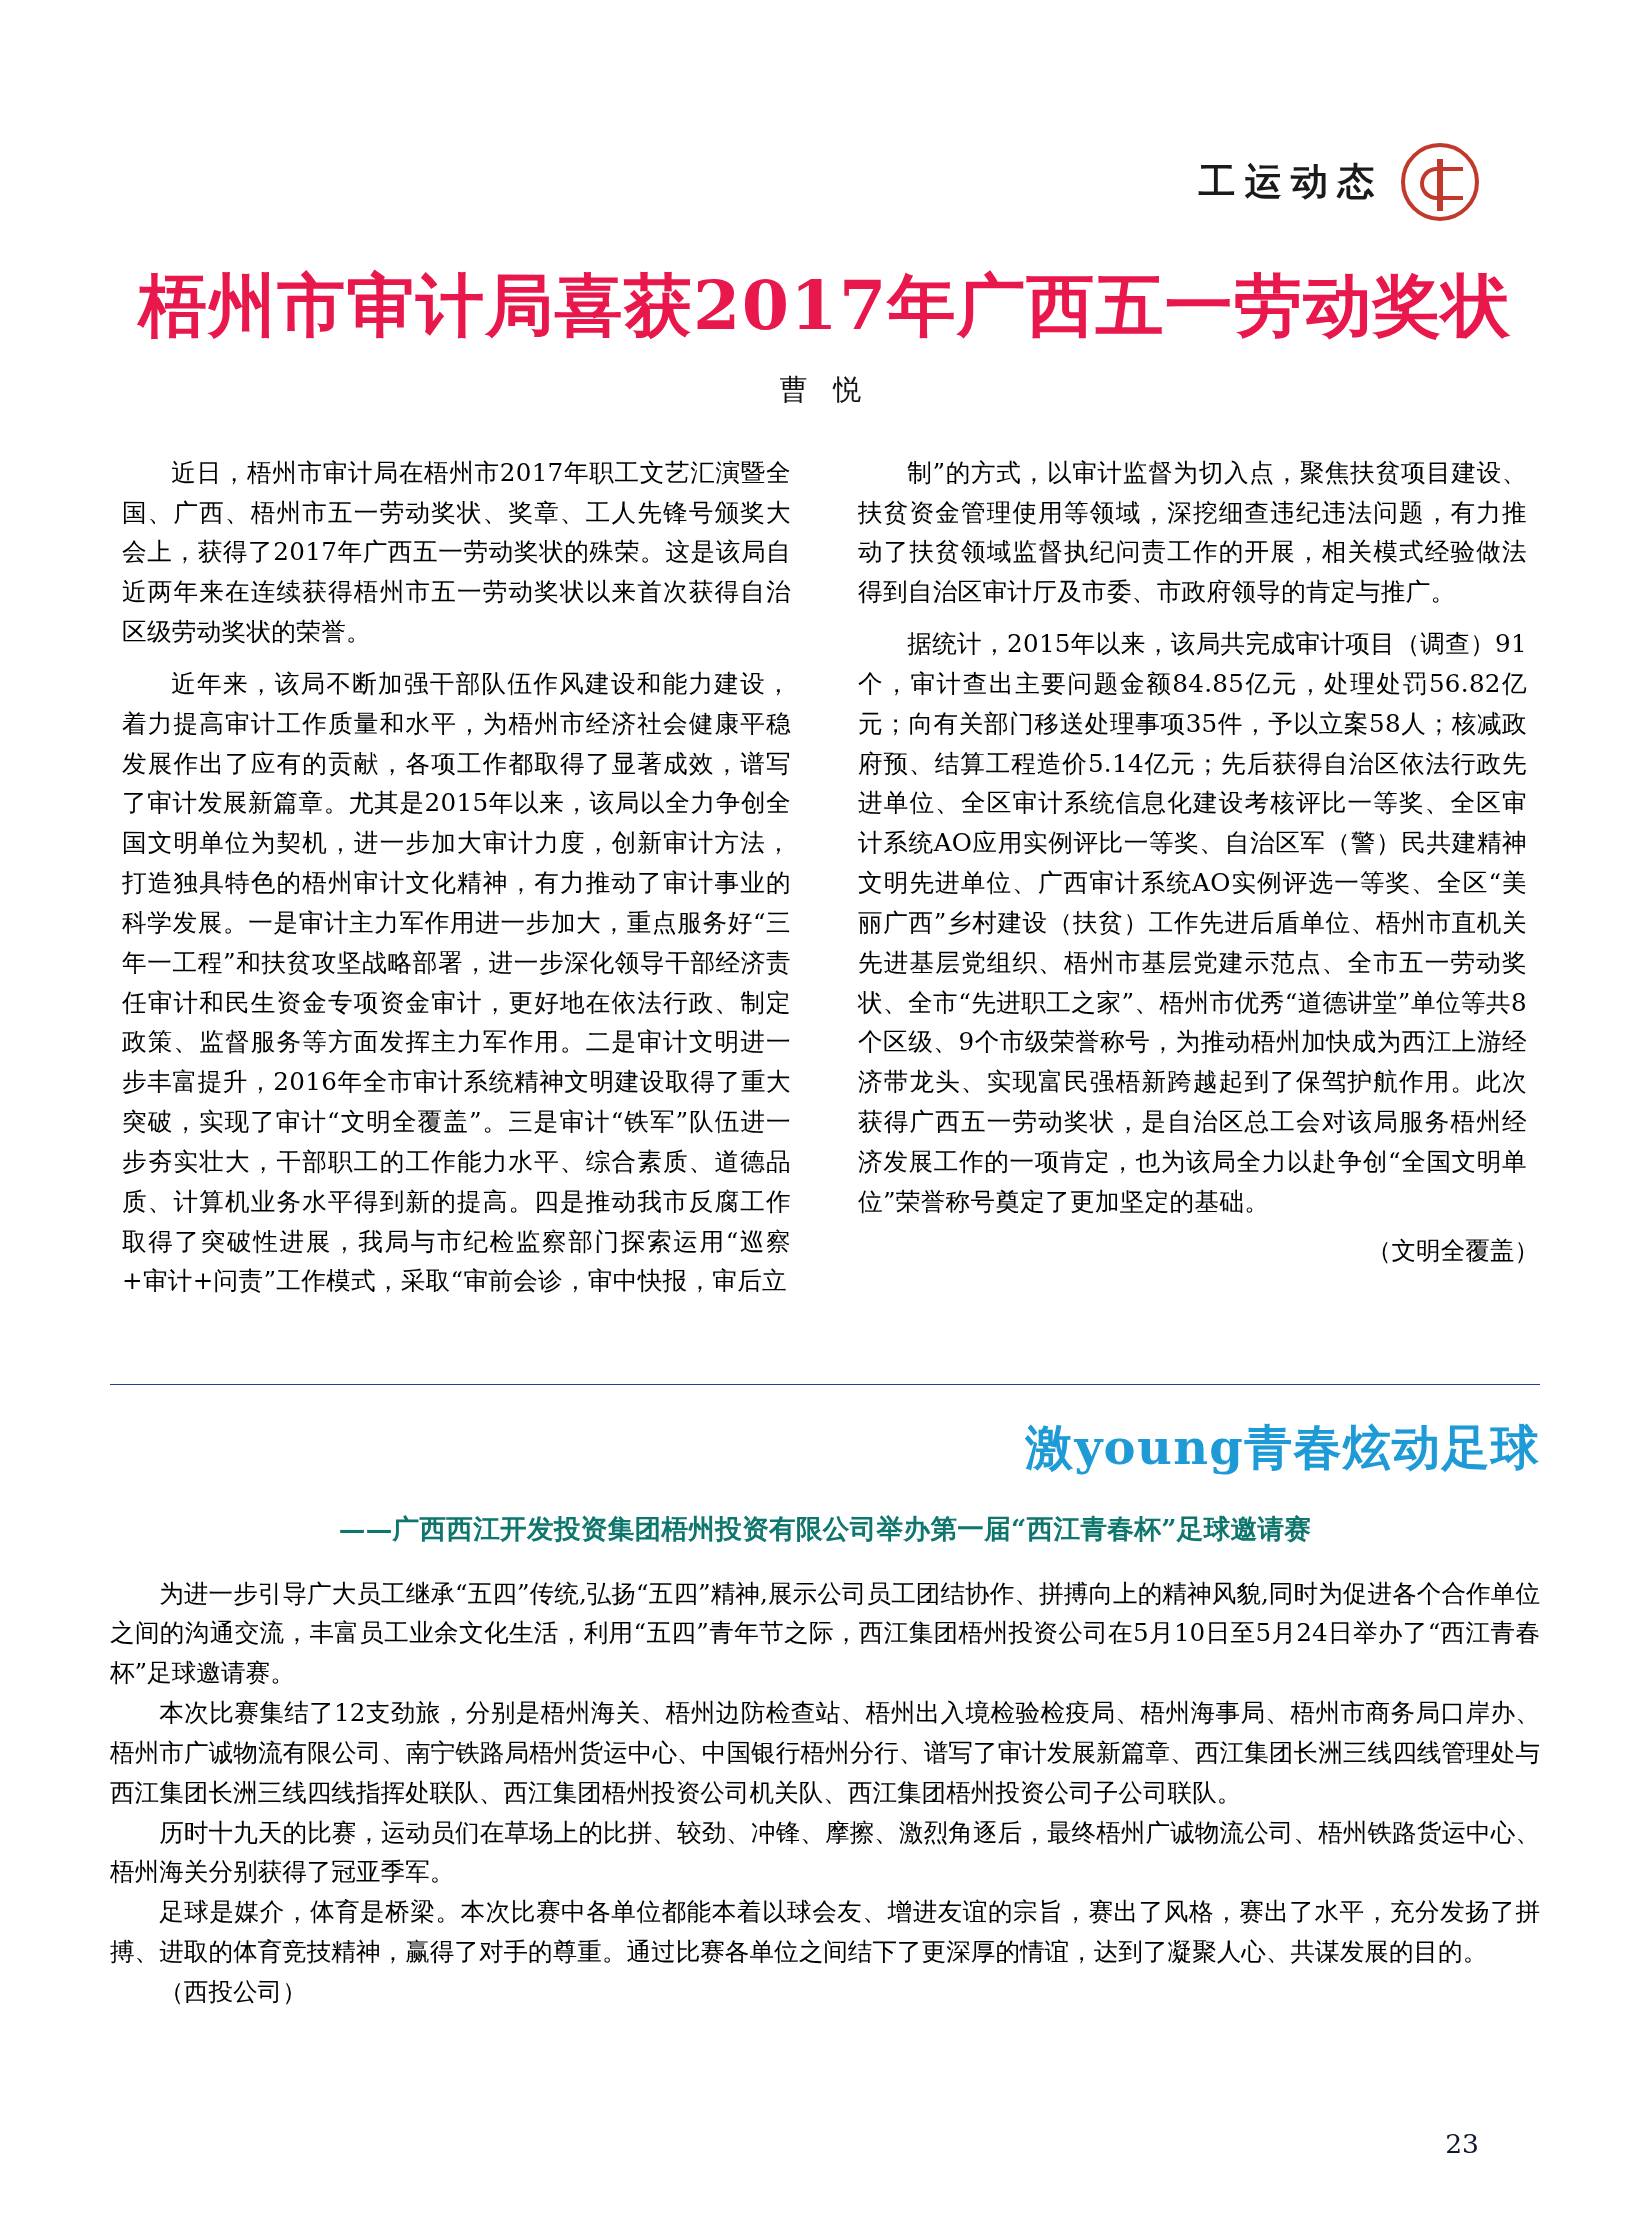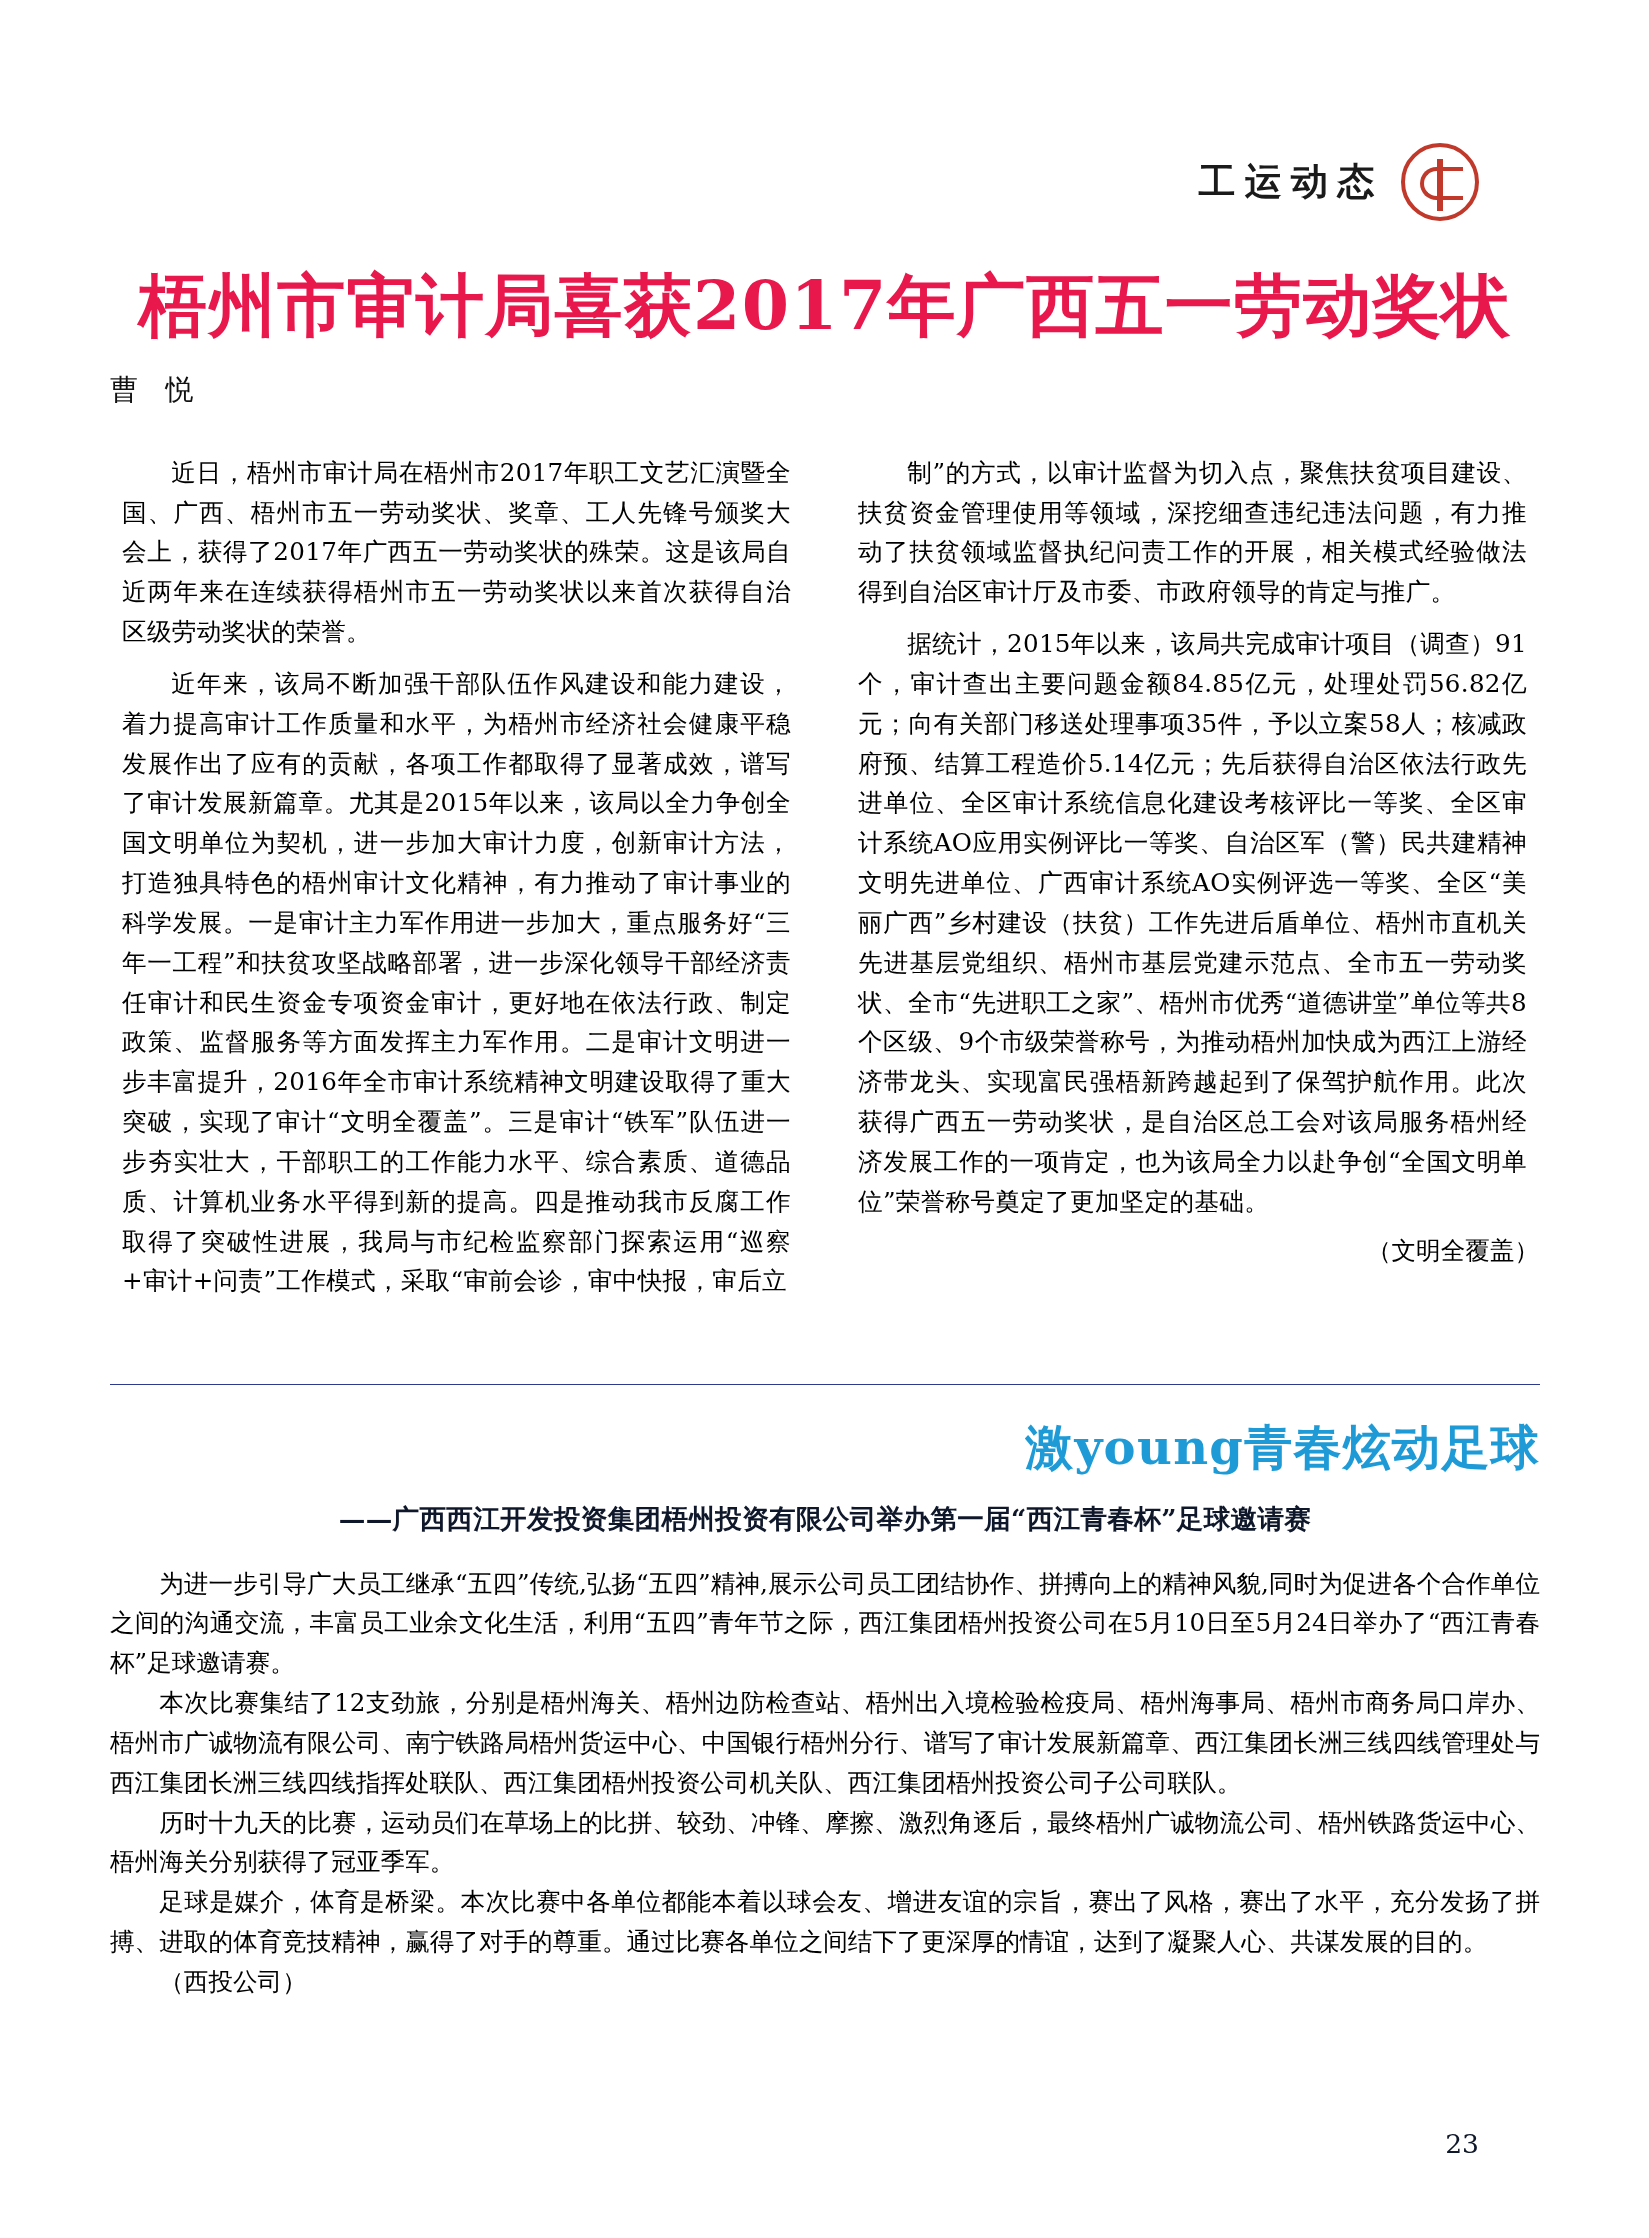--- a/index.html
+++ b/index.html
@@ -79,24 +79,26 @@
   .title1 {
     text-align: center;
     font-family: "DejaVu Serif", serif;
     font-weight: bold;
     font-size: 68px;
     color: #e8174c;
     letter-spacing: 1.3px;
     line-height: 1.15;
   }
   .byline1 {
+    text-align: center;
     font-size: 28px;
     margin-top: 26.6px;
     letter-spacing: 9.3px;
     color: #111;
+    font-family: Liberation Serif, serif;
   }
 
   .cols {
     margin-top: 32px;
     display: flex;
     gap: 43px;
   }
   .col {
     width: 693px;
   }
@@ -138,22 +140,22 @@
     font-family: "DejaVu Serif", serif;
     font-weight: bold;
     font-size: 48px;
     color: #1e9bd7;
     letter-spacing: 1.3px;
   }
   .subtitle2 {
     text-align: center;
     font-weight: bold;
     font-size: 26.6px;
-    margin-top: 21px;
-    color: #0f172a;
+    margin-top: 31px;
+    color: #0f766e;
     letter-spacing: 0.3px;
   }
   .body2 {
     margin-top: 26.6px;
   }
   .body2 p {
     margin: 0;
     font-size: 24.6px;
     line-height: 1.62;
     text-align: justify;

